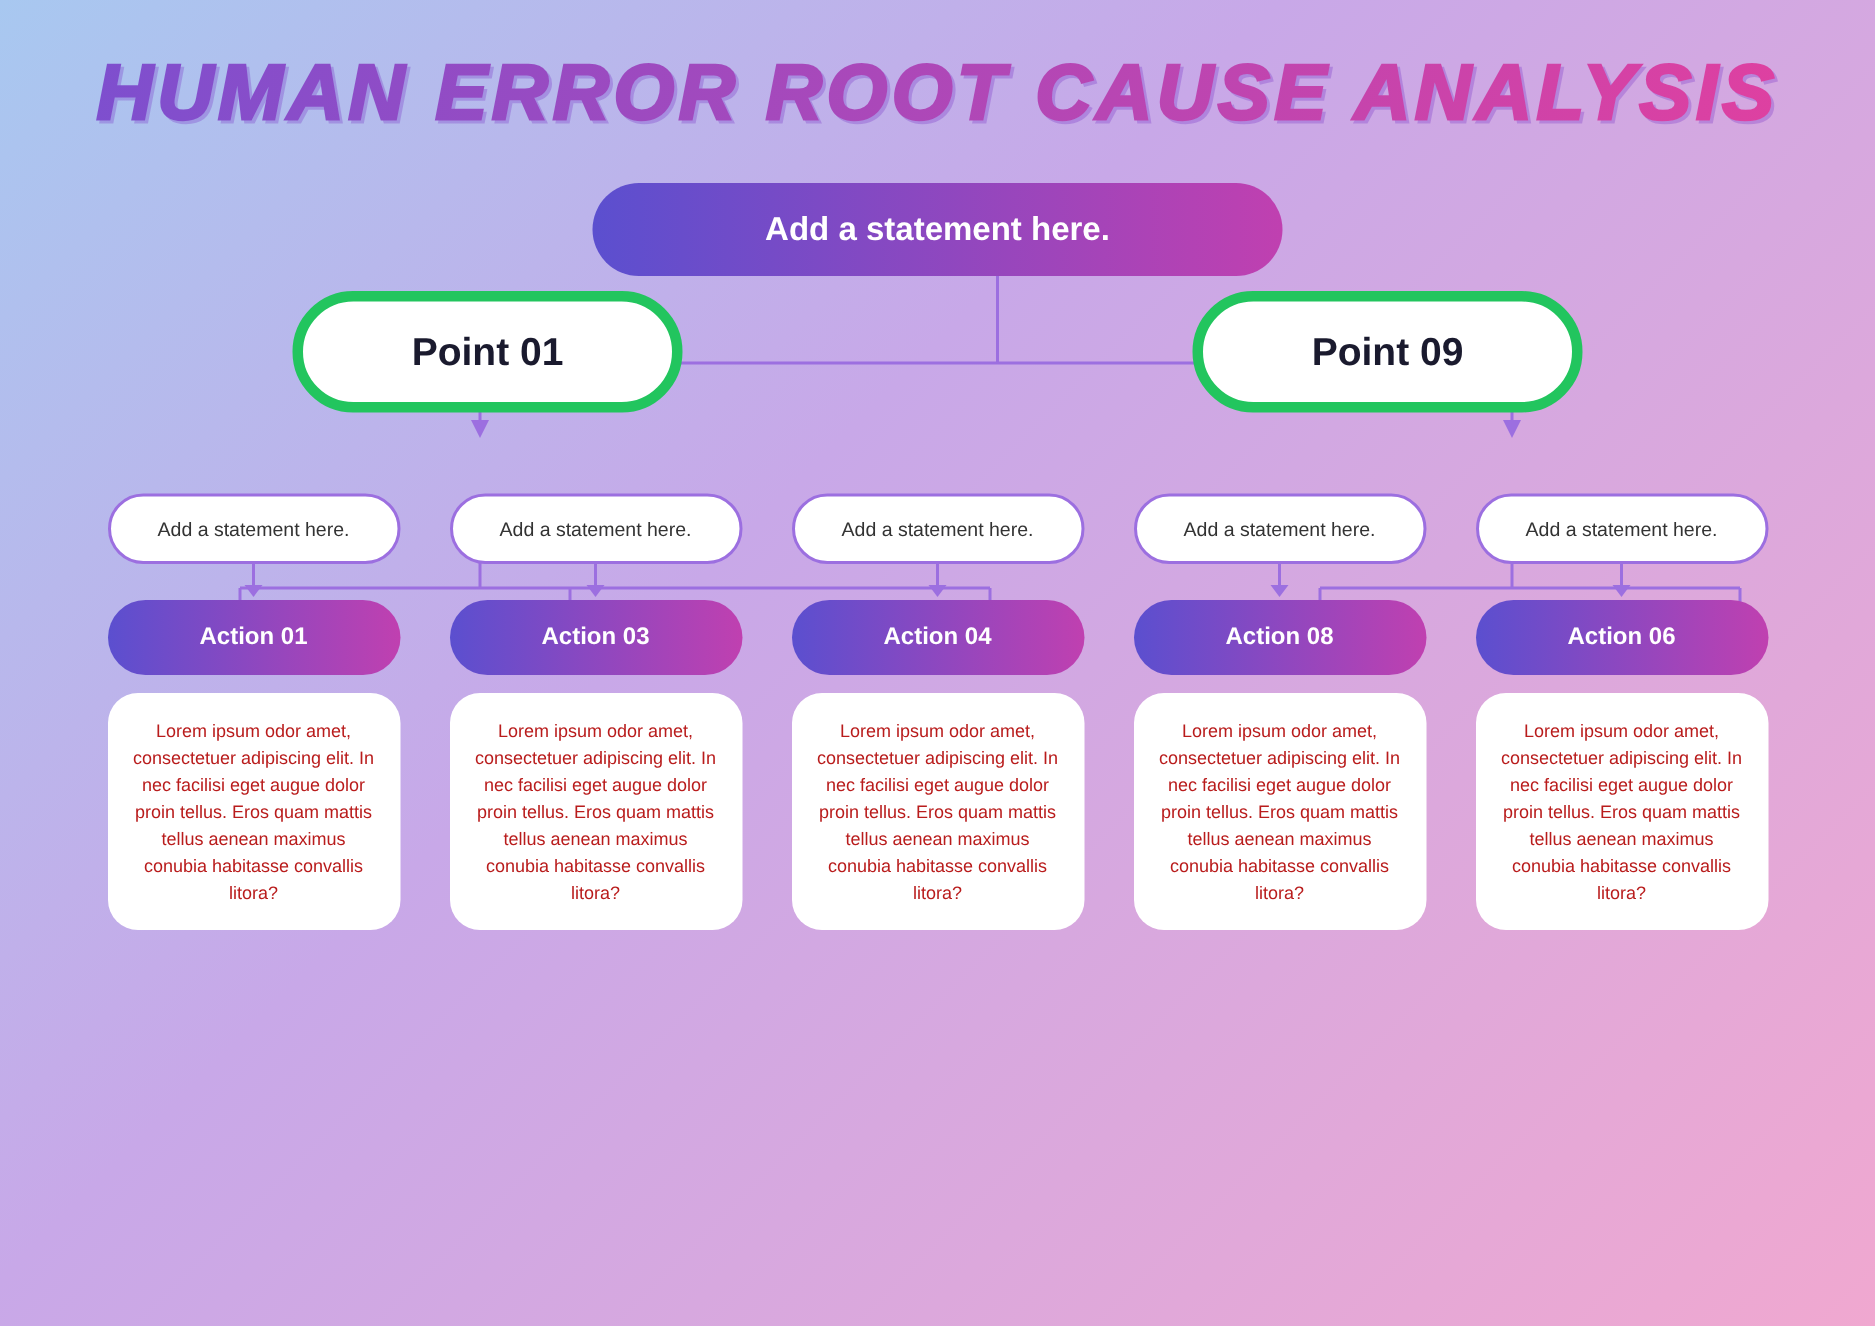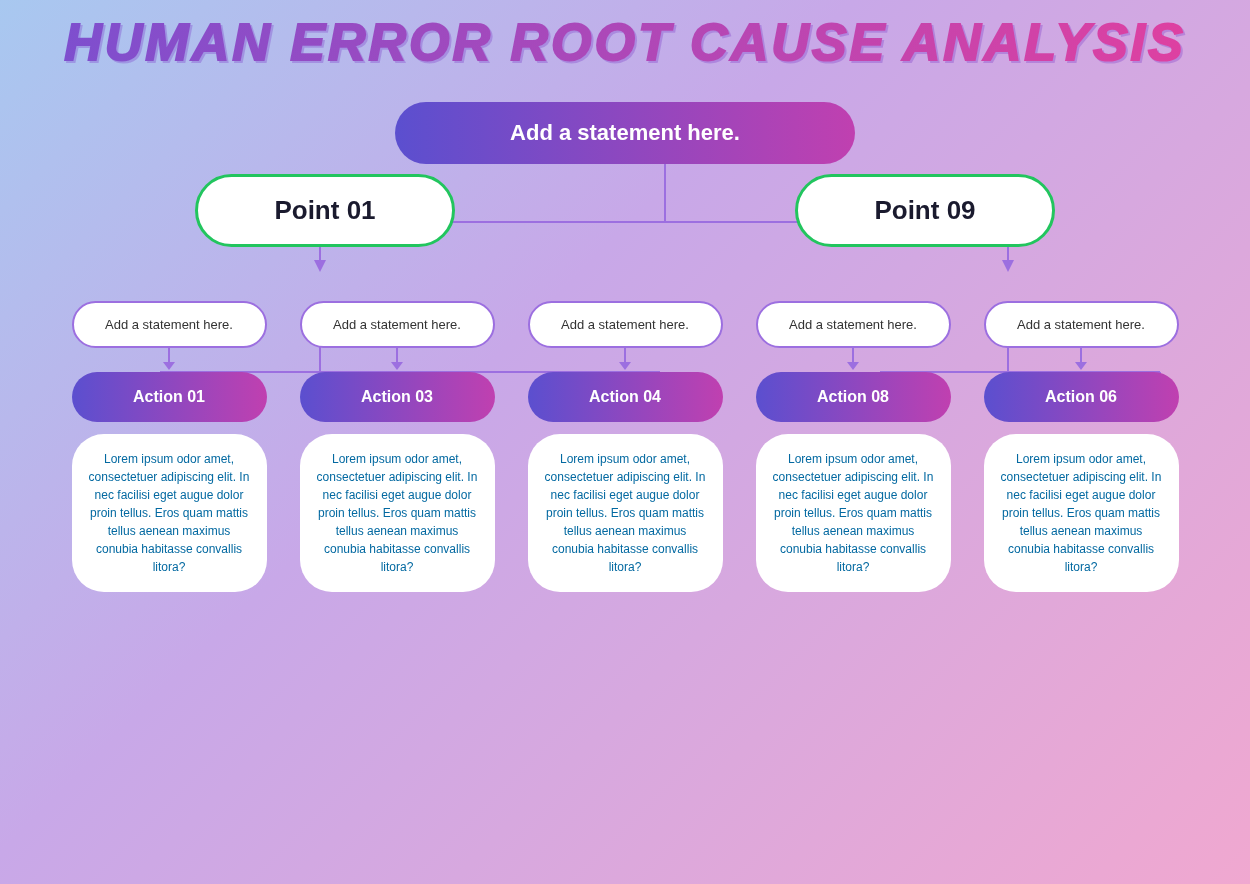--- a/index.html
+++ b/index.html
@@ -9,21 +9,21 @@
       overflow: hidden;
       font-family: Arial, sans-serif;
       background: linear-gradient(135deg, #a8c8f0 0%, #c8a8e8 40%, #f0a8d0 100%);
       position: relative;
     }
 
     .page-container {
       width: 1250px;
       height: 768px;
       position: relative;
-      padding: 12px 40px;
+      padding: 32px 40px;
     }
 
     
     .title {
       text-align: center;
       font-size: 52px;
       font-weight: 900;
       font-style: italic;
       letter-spacing: 3px;
       margin-bottom: 30px;
@@ -41,21 +41,21 @@
       color: white;
       font-size: 22px;
       font-weight: 700;
       text-align: center;
       width: 460px;
     }
 
     
     .point-box {
       background: white;
-      border: 3px solid #22c55e;
+      border: 7px solid #22c55e;
       border-radius: 50px;
       padding: 18px 50px;
       font-size: 26px;
       font-weight: 800;
       color: #1a1a2e;
       text-align: center;
       width: 260px;
     }
 
     
@@ -78,24 +78,24 @@
       font-size: 16px;
       font-weight: 800;
       color: white;
       text-align: center;
       width: 195px;
     }
 
     
     .desc-box {
       background: white;
-      border-radius: 32px;
+      border-radius: 20px;
       padding: 16px 14px;
       font-size: 12px;
-      color: #0369a1;
+      color: #b91c1c;
       text-align: center;
       width: 195px;
       line-height: 1.5;
     }
 
     .col-item {
       display: flex;
       flex-direction: column;
       align-items: center;
     }

